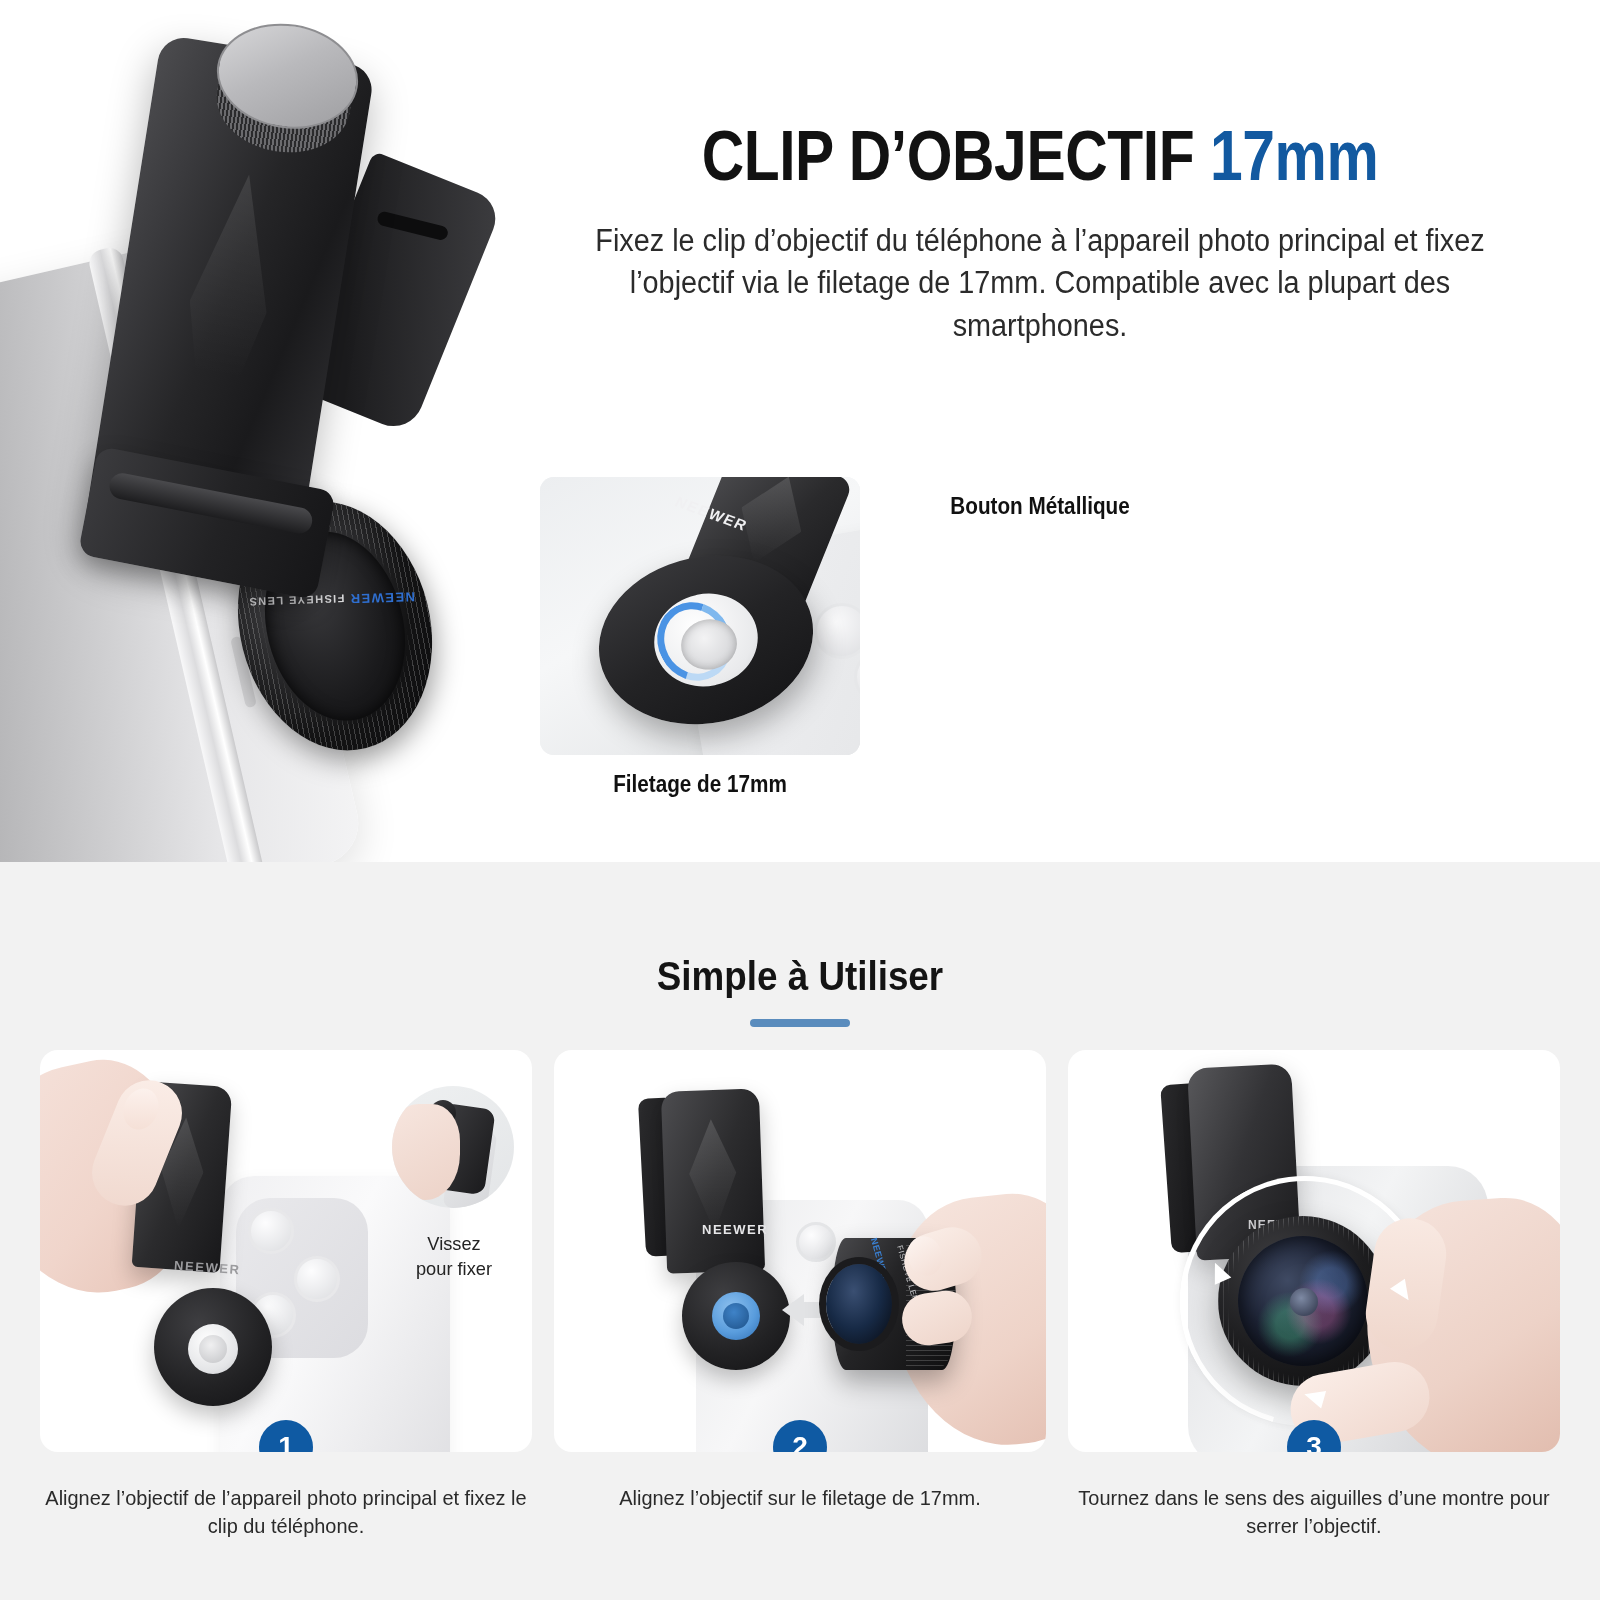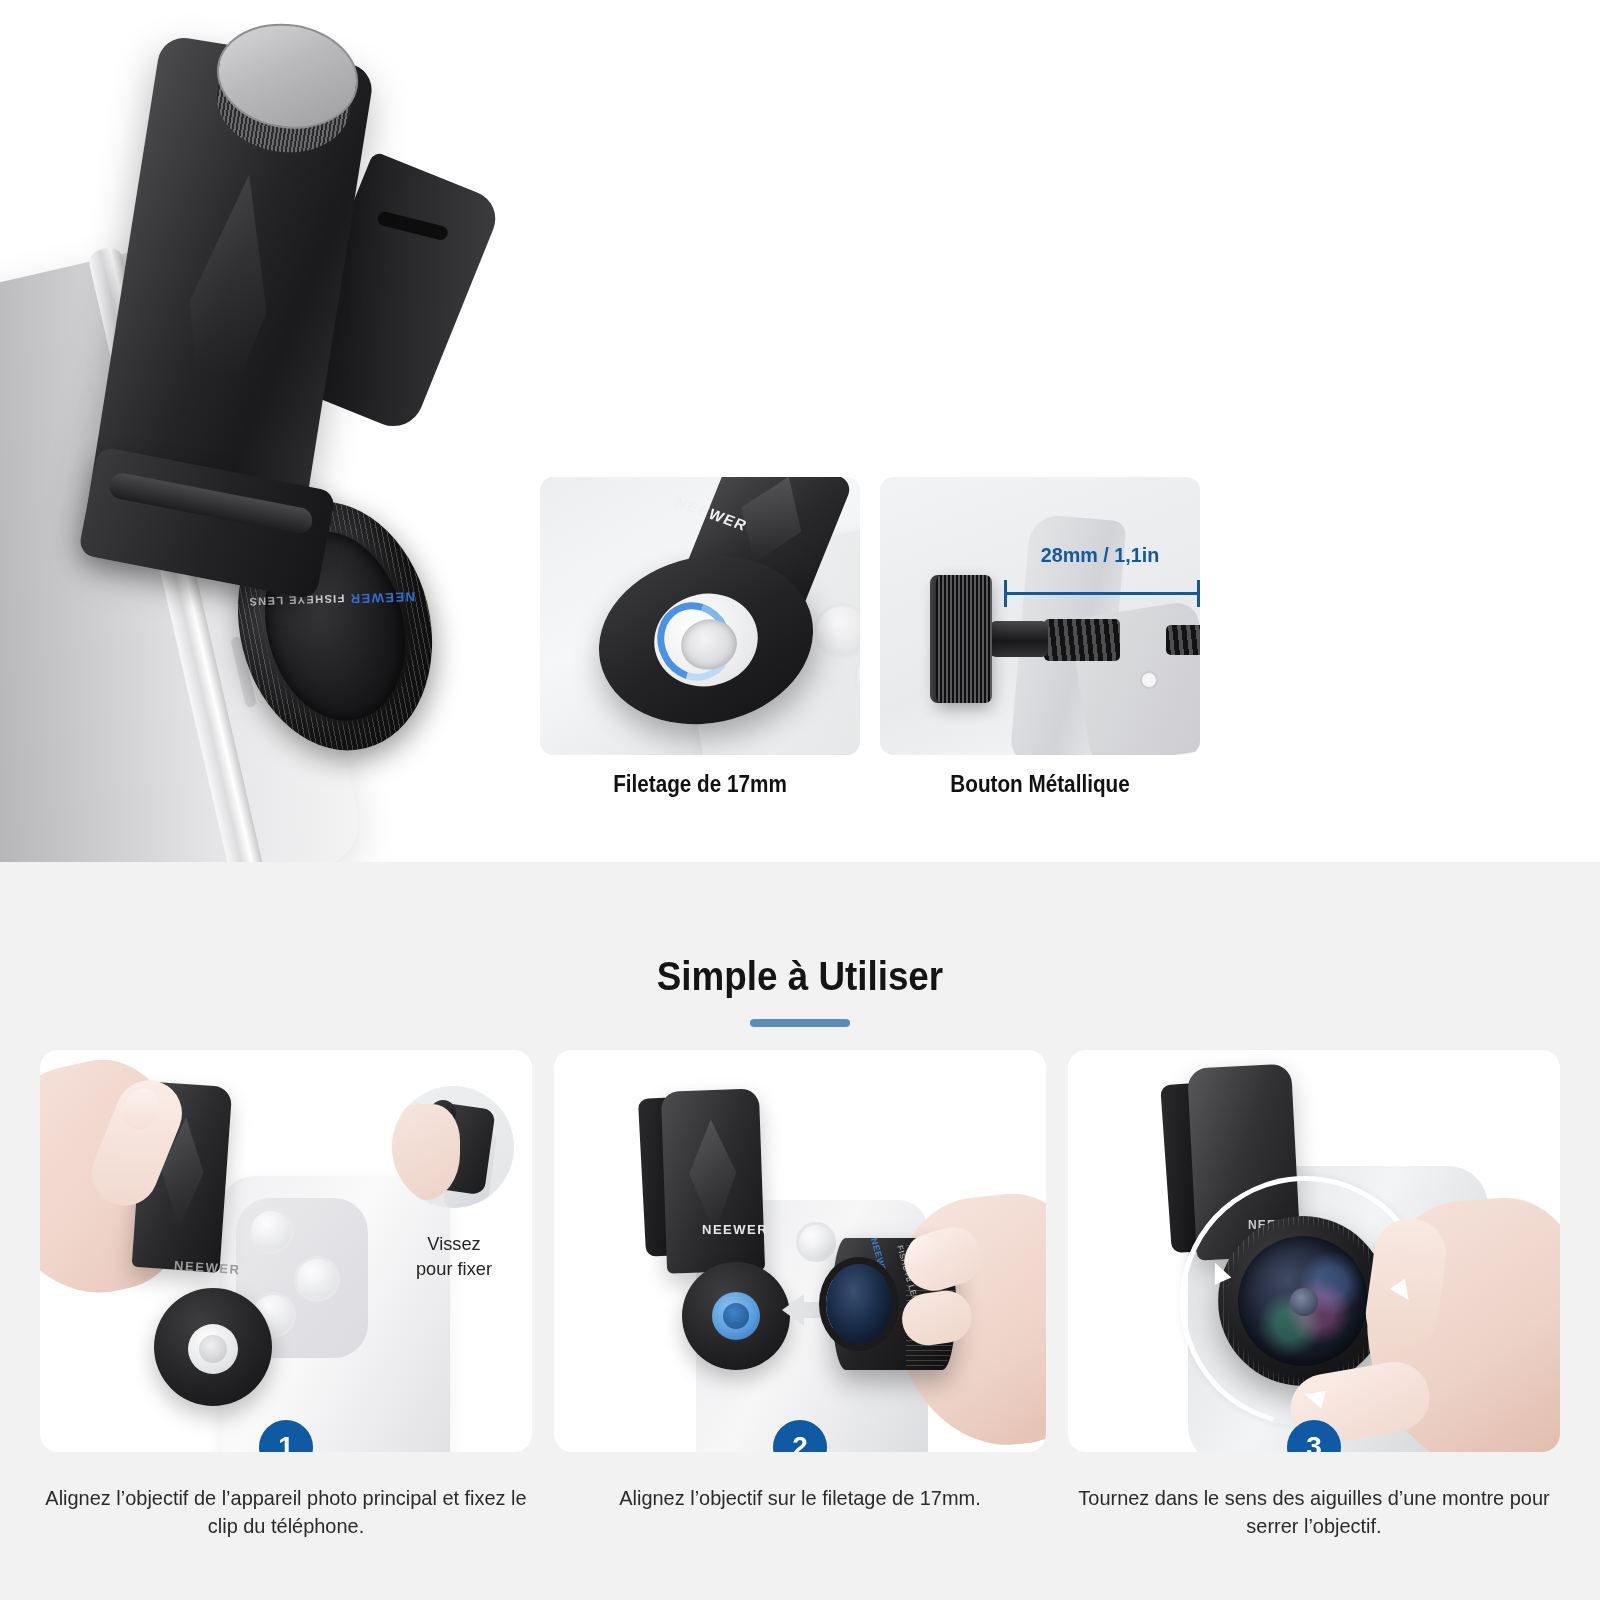--- a/index.html
+++ b/index.html
@@ -432,20 +432,24 @@
       </div>
       <div class="clip-foot">
         <div class="clip-foot-hinge"></div>
       </div>
       <div class="clip-knob">
         <div class="clip-knob-side"></div>
         <div class="clip-knob-top"></div>
       </div>
     </div>
 
+    <div class="headline-wrap">
+      <div class="headline"><span>CLIP D’OBJECTIF </span><span class="accent">17mm</span></div>
+      <div class="subhead">Fixez le clip d’objectif du téléphone à l’appareil photo principal et fixez l’objectif via le filetage de 17mm. Compatible avec la plupart des smartphones.</div>
+    </div>
 
     <div class="features">
 
 
       <div class="feature">
         <div class="feature-img">
           <div class="f2-bg"></div>
           <div class="f2-phone"></div>
           <div class="f2-cams">
             <div class="f2-cam" style="left:0;top:0;"></div>
@@ -458,36 +462,20 @@
           <div class="f2-disc">
             <div class="f2-thread-out"></div>
             <div class="f2-thread-blue"></div>
             <div class="f2-thread-in"></div>
           </div>
         </div>
         <div class="feature-cap">Filetage de 17mm</div>
       </div>
 
       <div class="feature">
-        <div class="feature-img">
-          <div class="f3-bg"></div>
-          <div class="f3-clipbody"></div>
-          <div class="f3-clipbody2"></div>
-          <div class="f3-hole"></div>
-
-          <div class="f3-shaft2"></div>
-          <div class="f3-threads"></div>
-          <div class="f3-shaft"></div>
-          <div class="f3-knob-cap"></div>
-          <div class="f3-knob"></div>
-          <div class="f3-measure-cap-l"></div>
-          <div class="f3-measure-line"></div>
-          <div class="f3-measure-cap-r"></div>
-          <div class="f3-measure-label">28mm / 1,1in</div>
-        </div>
         <div class="feature-cap">Bouton Métallique</div>
       </div>
 
     </div>
   </div>
 
   <div class="bottom-section">
     <div class="section-title">Simple à Utiliser</div>
     <div class="section-underline"></div>
 

